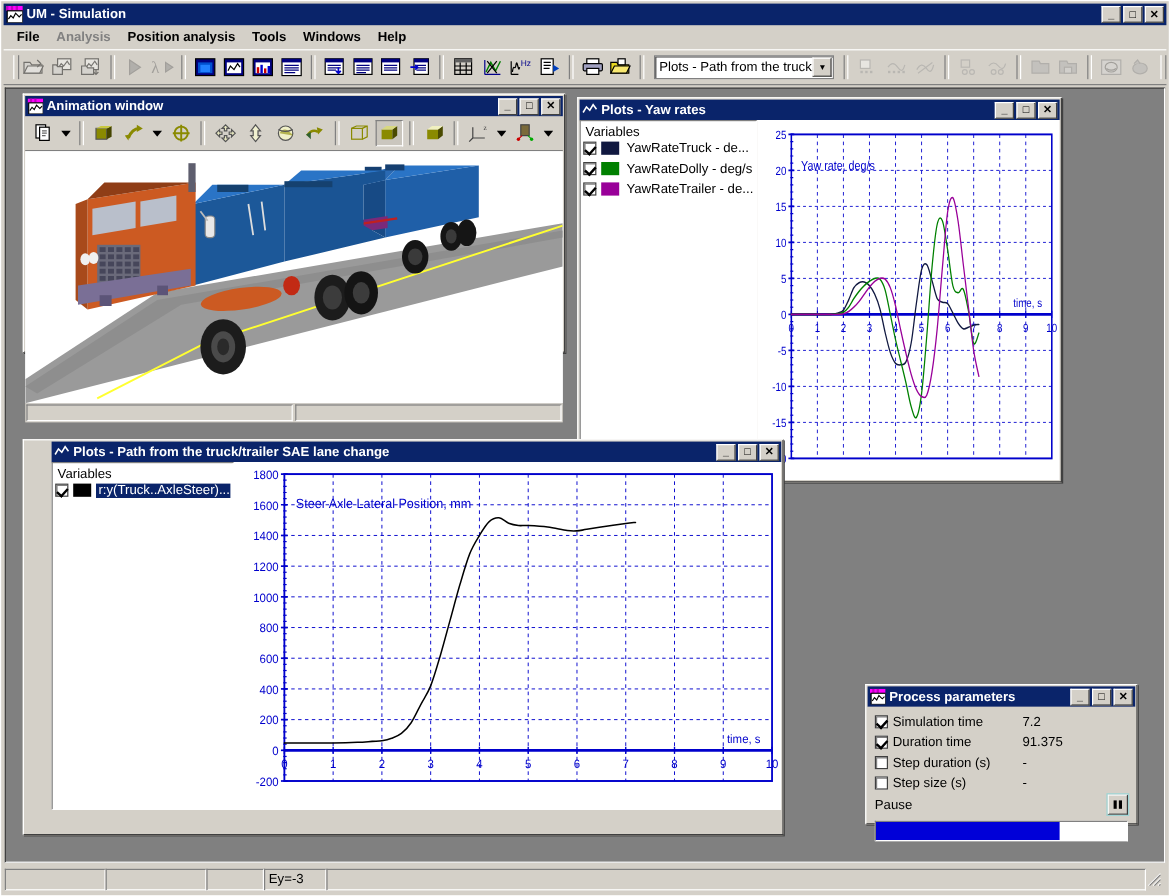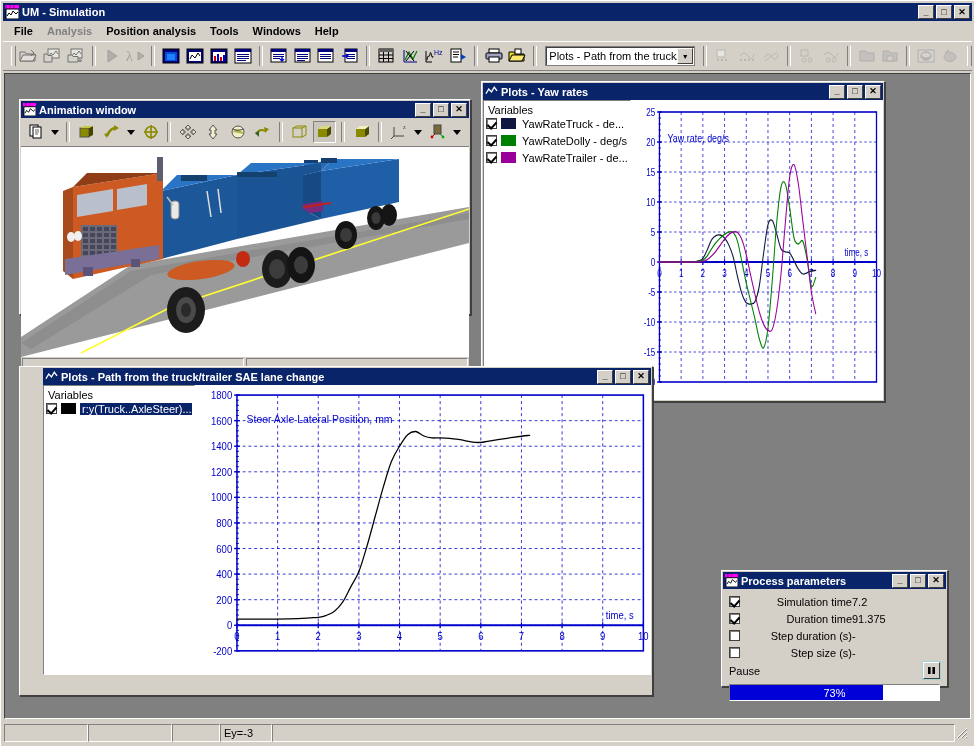--- a/index.html
+++ b/index.html
@@ -93,21 +93,21 @@
     box-shadow:inset 1px 1px 0 #808080;margin-right:4px;flex:none;position:relative;box-sizing:border-box;}
   .cb.checked::after{content:"";position:absolute;left:2px;top:1px;width:4px;height:7px;
     border:solid #000;border-width:0 2px 2px 0;transform:rotate(42deg);}
   .swatch{width:15px;height:11px;margin-right:4px;flex:none;}
   .var-label{font-size:11px;white-space:nowrap;overflow:hidden;padding:0 2px;}
   .var-label.sel{background:#0a246a;color:#fff;}
   .plot-canvas{flex:1;background:#fff;position:relative;overflow:hidden;}
 
   
   .pp-body{background:#d4d0c8;padding:4px 6px;box-sizing:border-box;}
-  .pp-row{display:flex;align-items:center;height:17px;font-size:11px;text-align:right;}
+  .pp-row{display:flex;align-items:center;height:17px;font-size:11px;}
   .pp-row .lbl{width:108px;}
   .pp-row .val{}
   .pp-pause{display:flex;align-items:center;justify-content:space-between;margin-top:1px;}
   .pp-btn{width:17px;height:17px;background:#d4d0c8;border-top:1px solid #fff;
     border-left:1px solid #fff;border-right:1px solid #404040;border-bottom:1px solid #404040;
     outline:1px solid #9fd5d5;display:flex;align-items:center;justify-content:center;
     box-sizing:border-box;}
   .pp-progress{margin-top:5px;height:17px;background:#fff;
     border-top:1px solid #808080;border-left:1px solid #808080;
     border-right:1px solid #fff;border-bottom:1px solid #fff;
@@ -435,21 +435,21 @@
           <ellipse cx="9" cy="9" rx="6" ry="4.5" fill="#b0b0b0" stroke="#888"></ellipse>
           <path d="M4 5l3-3 2 3" fill="#b0b0b0" stroke="#888"></path>
         </svg>
     </span>
 
     <span class="grip"></span>
   </div>
 
   <div class="mdi">
 
-    <div class="child" style="left:14px;top:25px;width:452px;height:216px;">
+    <div class="child" style="left:14px;top:4px;width:452px;height:216px;">
       <div class="ctitle">
         <span class="ci">
           <svg width="13" height="13" viewBox="0 0 14 14">
             <rect x="0" y="0" width="14" height="4" fill="#ff00ff"></rect>
             <rect x="2" y="0" width="2" height="4" fill="#c000c0"></rect>
             <rect x="6" y="0" width="2" height="4" fill="#c000c0"></rect>
             <rect x="1" y="4" width="13" height="10" fill="#fff" stroke="#000"></rect>
             <polyline points="2,11 4,8 6,10 8,6 11,9 13,7" fill="none" stroke="#000"></polyline>
           </svg>
         </span>
@@ -1067,21 +1067,20 @@
             <span>
               <svg width="9" height="9" viewBox="0 0 9 9">
                   <rect x="1" y="1" width="2.6" height="7" fill="#000"></rect>
                   <rect x="5.4" y="1" width="2.6" height="7" fill="#000"></rect>
                 </svg>
             </span>
           </span>
         </div>
         <div class="pp-progress">
           <span class="pp-bar" id="pp-bar" style="width: 73%;"></span>
-          <span class="pp-ptext">73%</span>
         </div>
       </div>
     </div>
 
   </div>
 
   <div class="statusbar">
     <span class="sb-cell" style="width:84px;"></span>
     <span class="sb-cell" style="width:84px;"></span>
     <span class="sb-cell" style="width:48px;"></span>

